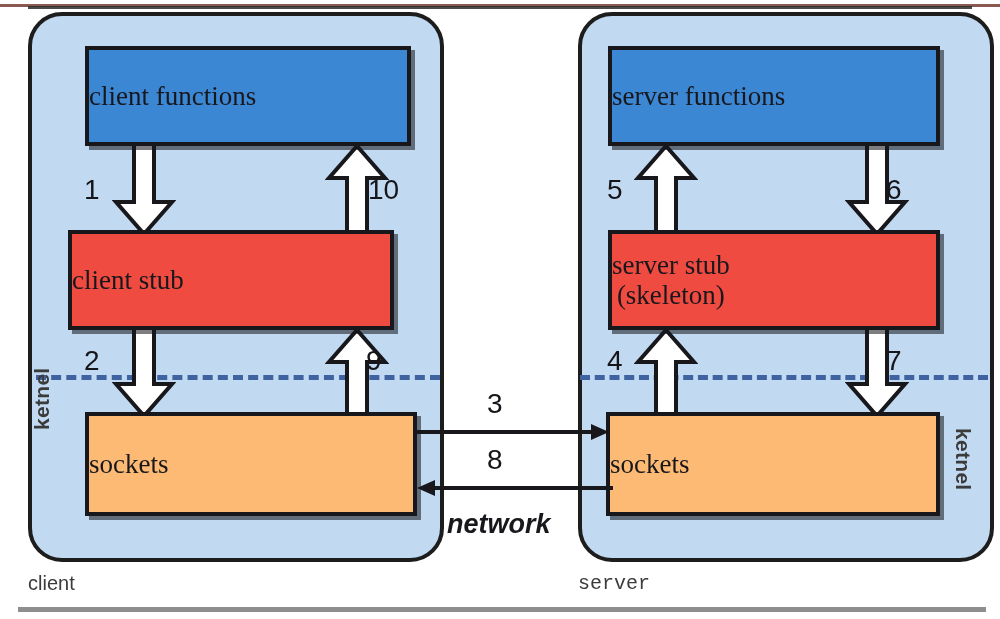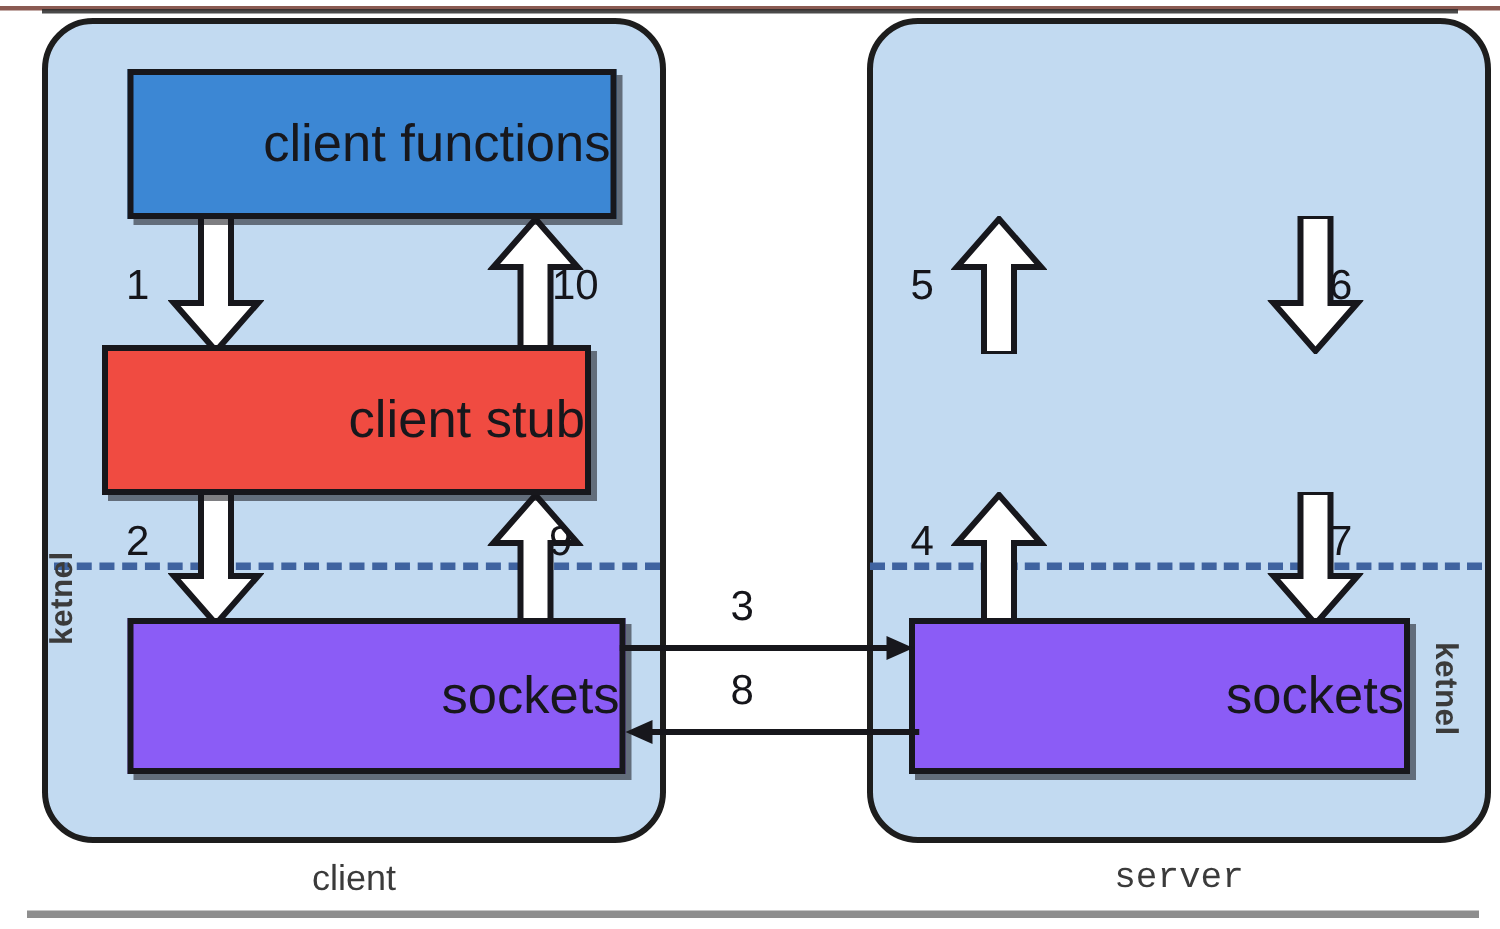--- a/index.html
+++ b/index.html
@@ -51,31 +51,32 @@
   #panel-client { left: 28px;  top: 12px; width: 416px; height: 550px; }
   #panel-server { left: 578px; top: 12px; width: 416px; height: 550px; }
 
   
   .node-box {
     position: absolute;
     box-sizing: border-box;
     border: 4px solid #17171c;
     display: flex;
     align-items: center;
-    justify-content: flex-end;
+    justify-content: flex-start;
     text-align: center;
     color: #17171c;
-    font-size: 35px;
+    font-size: 27px;
     line-height: 1.13;
     box-shadow: 4px 4px 0 rgba(20,20,25,0.55);
     z-index: 4;
+    font-family: Liberation Serif, serif;
   }
   .box-blue   { background: #3c87d4; }
   .box-red    { background: #f04b41; }
-  .box-orange { background: #8b5cf6; }
+  .box-orange { background: #fdba74; }
 
   
   #box-client-functions { left: 85px;  top: 46px;  width: 326px; height: 100px; }
   #box-client-stub      { left: 68px;  top: 230px; width: 326px; height: 100px; }
   #box-client-sockets   { left: 85px;  top: 412px; width: 332px; height: 104px; }
   
   #box-server-functions { left: 608px; top: 46px;  width: 332px; height: 100px; }
   #box-server-stub      { left: 608px; top: 230px; width: 332px; height: 100px; }
   #box-server-sockets   { left: 606px; top: 412px; width: 334px; height: 104px; }
 
@@ -140,23 +141,23 @@
     font-size: 27px;
     font-style: italic;
     font-weight: bold;
     color: #17171c;
     z-index: 7;
   }
 
   
   .host-caption {
     position: absolute;
-    font-size: 24px;
+    font-size: 20px;
     color: #3b3b3b;
-    text-align: center;
+    text-align: left;
     z-index: 6;
   }
   #caption-client { left: 28px;  top: 572px; width: 416px; }
   #caption-server { left: 578px; top: 572px; width: 416px; font-family: Liberation Mono, monospace; }
 
   
   .gap-strip {
     position: absolute;
     left: 448px; top: 12px;
     width: 126px; height: 550px;
@@ -221,21 +222,30 @@
   <div class="step-num" style="left:366px; top:347px;">9</div>
 
   <div class="host-caption" id="caption-client">client</div>
 
   <div class="host-panel" id="panel-server"></div>
 
   <div class="kernel-line" id="kline-server"></div>
 
   <div class="kernel-label" id="kernel-label-server">ketnel</div>
 
-
+  <div class="node-box box-blue" id="box-server-functions">
+    <span>server functions</span>
+  </div>
+
+  <div class="node-box box-red" id="box-server-stub">
+    <div>
+      <div>server stub</div>
+      <div>(skeleton)</div>
+    </div>
+  </div>
 
   <div class="node-box box-orange" id="box-server-sockets">
     <span>sockets</span>
   </div>
 
   <div class="block-arrow" style="left:634px; top:144px;">
     <svg width="64" height="92" viewBox="0 0 64 92">
       <path d="M32 2 L60 34 L42 34 L42 92 L22 92 L22 34 L4 34 Z" fill="#ffffff" stroke="#17171c" stroke-width="4" stroke-linejoin="miter"></path>
     </svg>
   </div>
@@ -273,15 +283,16 @@
   <div class="step-num" style="left:487px; top:390px;">3</div>
 
   <div class="net-arrow" style="left:413px; top:477px;">
     <svg width="200" height="22" viewBox="0 0 200 22">
       <path d="M200 11 L14 11" stroke="#17171c" stroke-width="4" fill="none"></path>
       <path d="M4 11 L22 3 L22 19 Z" fill="#17171c"></path>
     </svg>
   </div>
   <div class="step-num" style="left:487px; top:446px;">8</div>
 
+  <div id="label-network">network</div>
 
   <div class="bottom-rule"></div>
 </div>
 
 </body></html>

